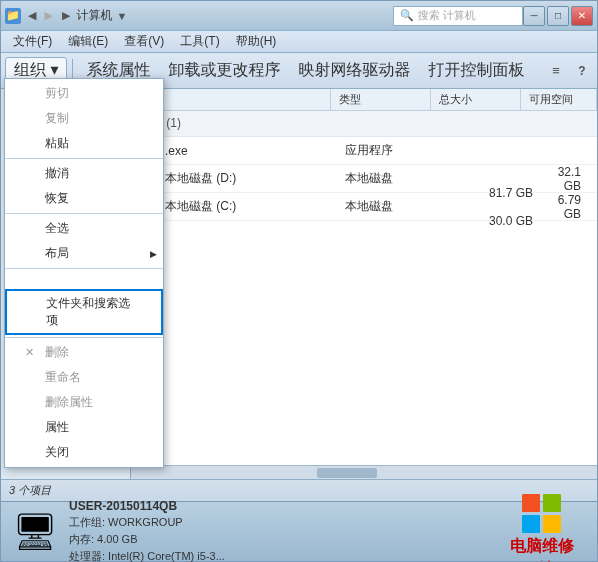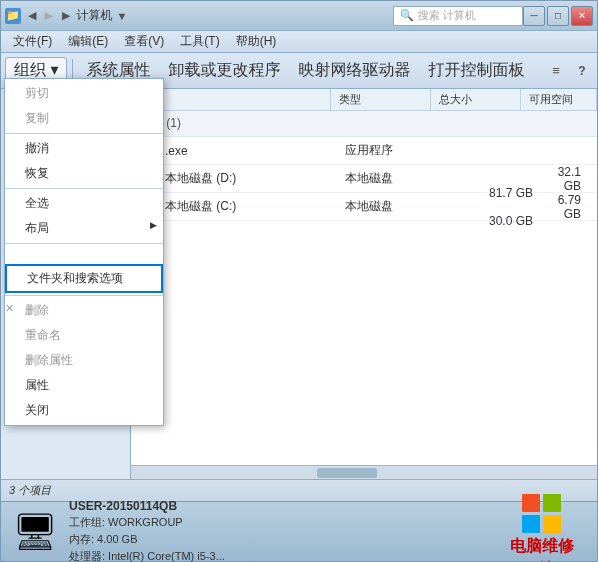--- a/index.html
+++ b/index.html
@@ -359,26 +359,26 @@
       top: 78px;
       left: 4px;
       width: 160px;
       background: white;
       border: 1px solid #8eafc8;
       box-shadow: 2px 2px 8px rgba(0,0,0,0.3);
       z-index: 100;
       padding: 2px 0;
     }
     .dropdown-item {
-      padding: 4px 24px 4px 0;
+      padding: 4px 24px 4px 20px;
       font-size: 12px;
       color: #333;
       cursor: pointer;
       display: flex;
-      align-items: flex-start;
+      align-items: center;
       gap: 6px;
       position: relative;
     }
     .dropdown-item.disabled { color: #999; cursor: default; }
     .dropdown-item.has-sub::after {
       content: '▶';
       position: absolute;
       right: 6px;
       font-size: 9px;
     }
@@ -552,20 +552,24 @@
     <div class="dropdown-item disabled">
       <span class="check-mark"></span>
       <span>剪切</span>
     </div>
 
     <div class="dropdown-item disabled">
       <span class="check-mark"></span>
       <span>复制</span>
     </div>
 
+    <div class="dropdown-item">
+      <span class="check-mark"></span>
+      <span>粘贴</span>
+    </div>
     <div class="dropdown-sep"></div>
 
     <div class="dropdown-item">
       <span class="check-mark"></span>
       <span>撤消</span>
     </div>
 
     <div class="dropdown-item">
       <span class="check-mark"></span>
       <span>恢复</span>

